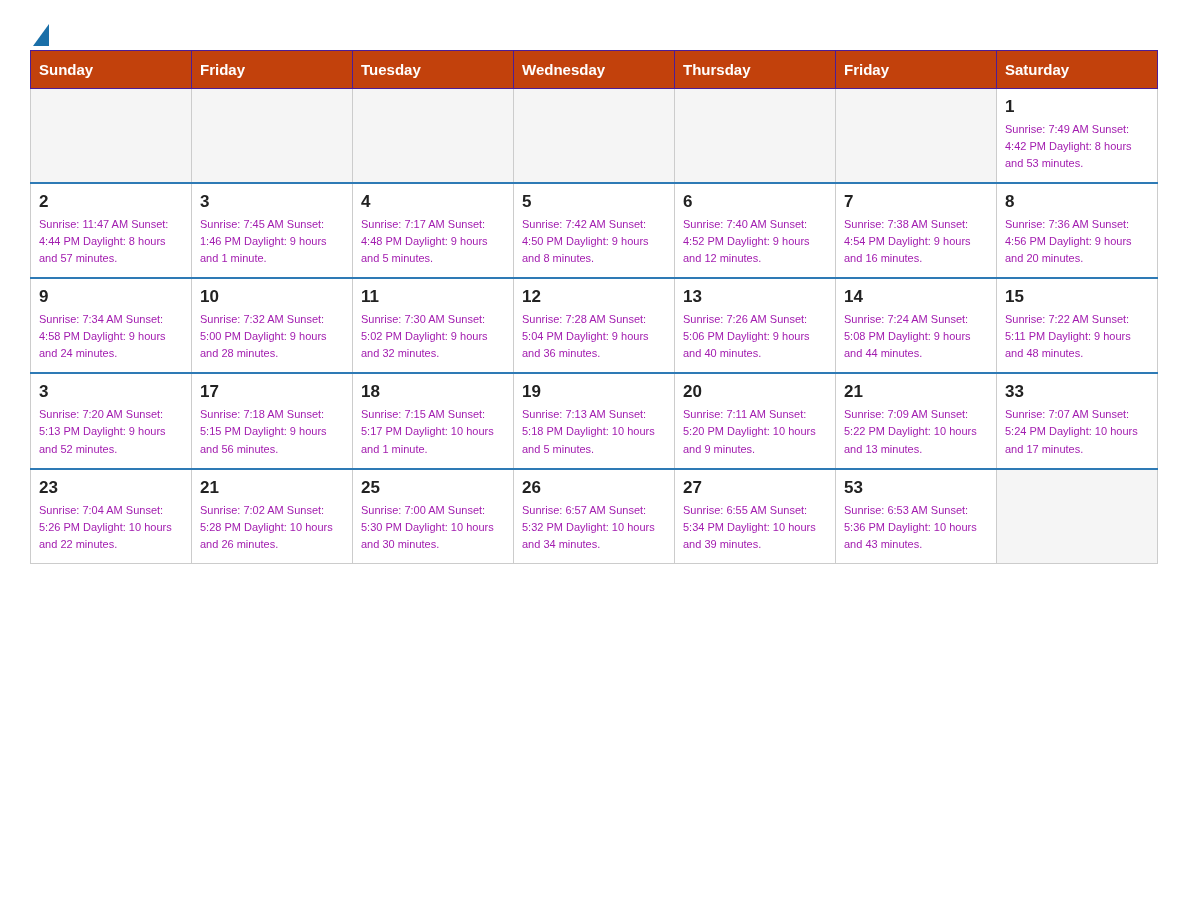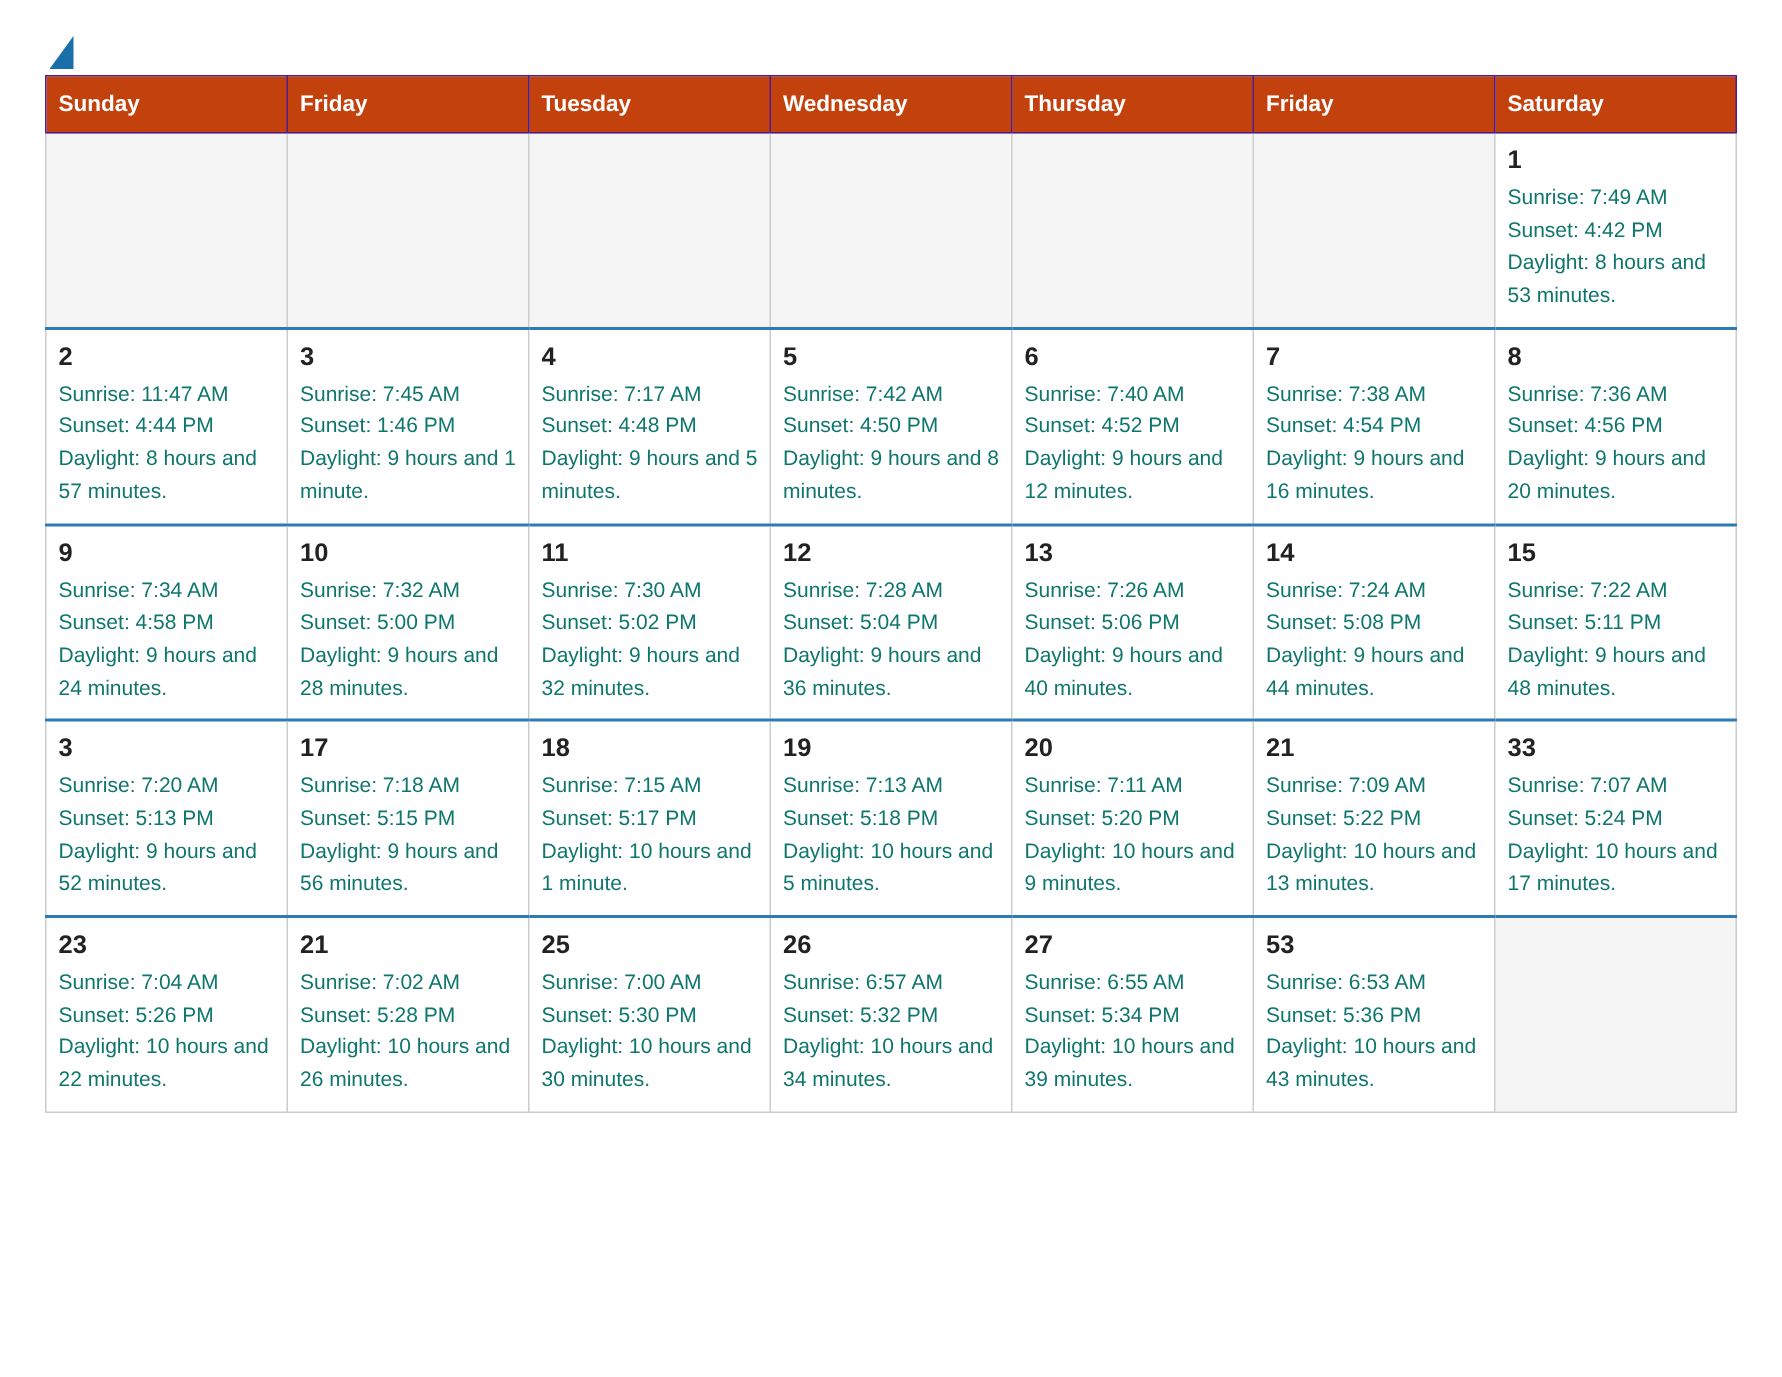--- a/index.html
+++ b/index.html
@@ -87,22 +87,22 @@
       background: #f5f5f5;
     }
     .day-number {
       font-size: 17px;
       font-weight: bold;
       color: #222;
       display: block;
       margin-bottom: 4px;
     }
     .day-info {
-      font-size: 14px;
-      color: #0f766e;
+      font-size: 11px;
+      color: #a21caf;
       line-height: 1.55;
     }
     .row-separator td {
       border-top: 2px solid #2e7ab5 !important;
     }
   </style>
 </head>
 <body>
 
 <div class="header">

